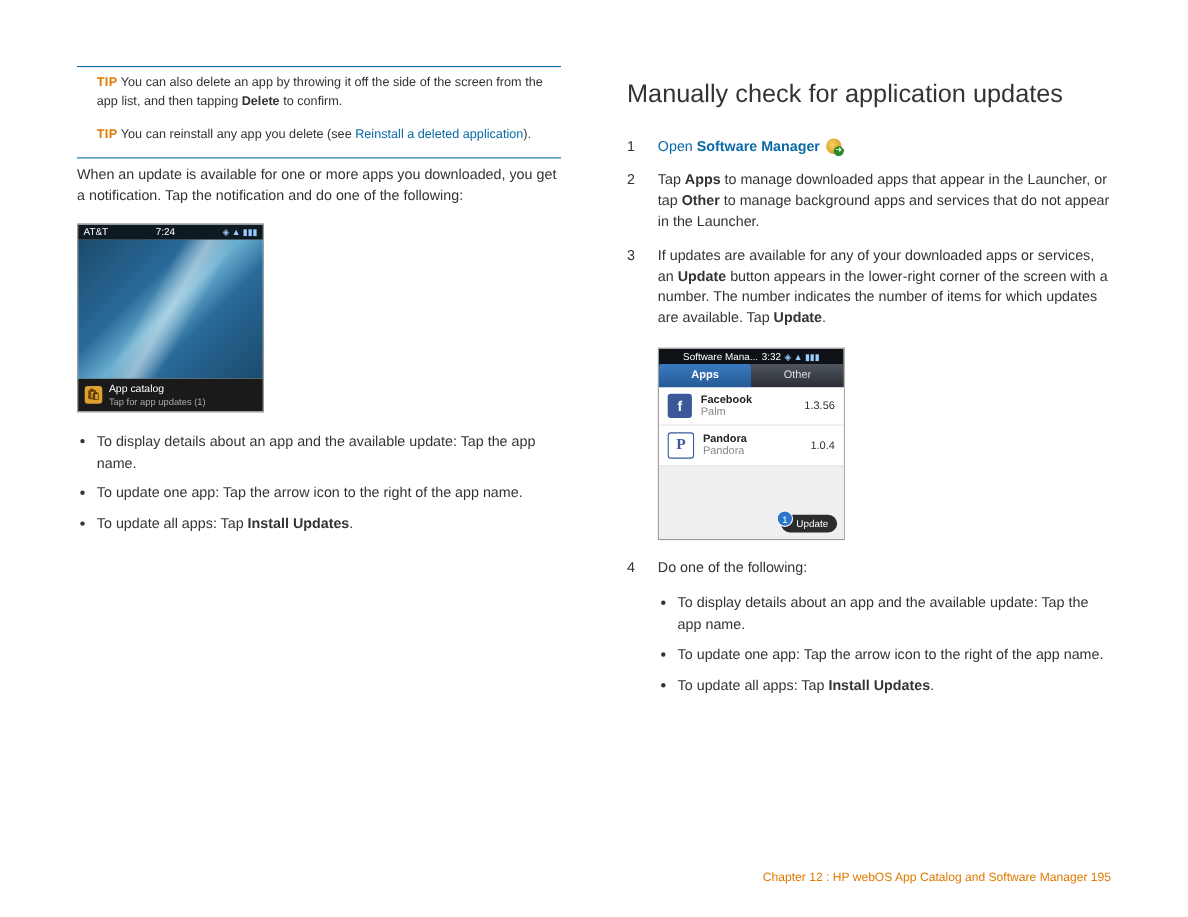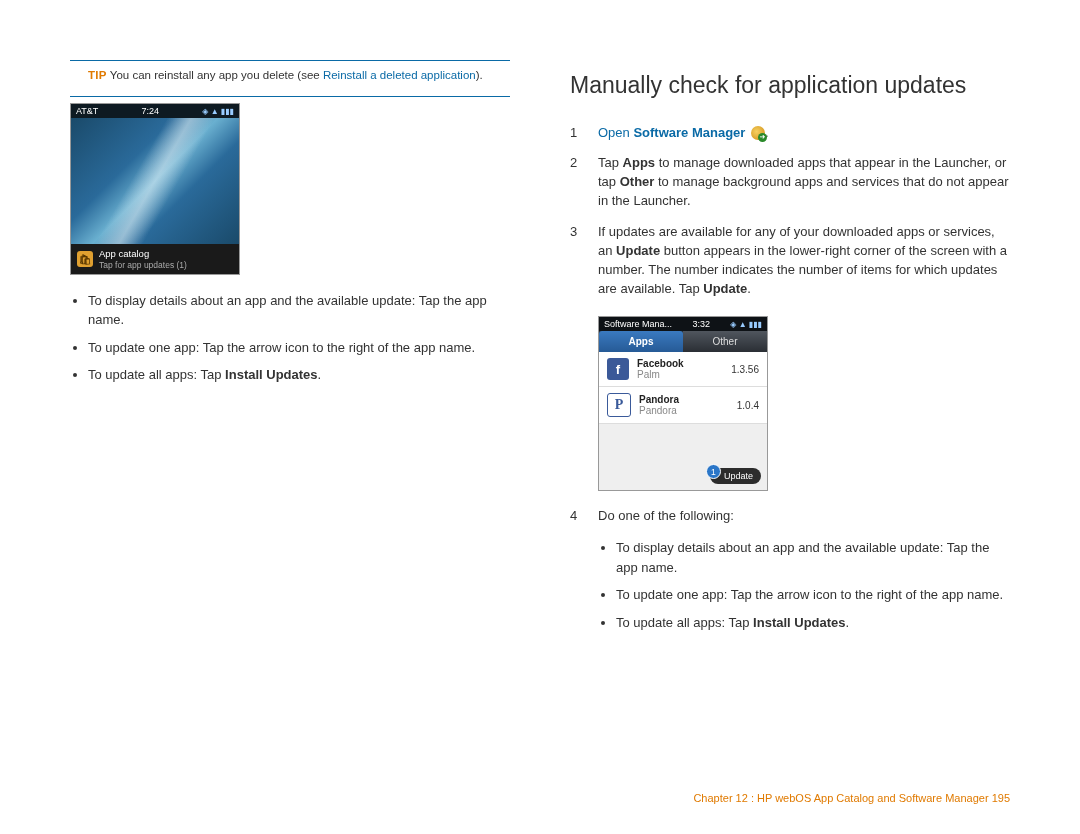--- a/index.html
+++ b/index.html
@@ -135,21 +135,21 @@
   .bag-icon {
     width:16px; height:16px; background:#e0a030; border-radius:3px;
     display:flex; align-items:center; justify-content:center; color:#5a3800; font-weight:bold; font-size:10px;
   }
   .ph1-notif-text { line-height:1.2; }
   .ph1-notif-title { font-size:9.5px; }
   .ph1-notif-sub { font-size:8.5px; color:#aaa; }
 
   
   .ph2-status {
-    background:#0e1216; color:#fff; display:flex; justify-content:space-between; padding:2px 5px; font-size:9px; align-items:center;
+    background:#0e1216; color:#fff; display:flex; justify-content:space-between; padding:2px 22px; font-size:9px; align-items:center;
   }
   .ph2-tabs {
     display:flex; background:#2a2e34;
   }
   .ph2-tab {
     flex:1; text-align:center; padding:5px 0; font-size:10px;
     color:#ddd; background:linear-gradient(#50565e,#2a2e34);
   }
   .ph2-tab.active {
     background: linear-gradient(#3a7ac0,#265a96);
@@ -204,25 +204,30 @@
 </style>
 </head>
 <body>
 
 <div class="page">
 
   <div class="col">
     <div class="rule"></div>
     <div class="tip-block">
       <span class="tip-label">TIP</span>
+      <span>You can also delete an app by throwing it off the side of the screen from the app list, and then tapping </span><b>Delete</b><span> to confirm.</span>
+    </div>
+    <div class="tip-block">
+      <span class="tip-label">TIP</span>
       <span>You can reinstall any app you delete (see </span><span class="link">Reinstall a deleted application</span><span>).</span>
     </div>
     <div class="rule"></div>
 
 
+    <p class="body-p">When an update is available for one or more apps you downloaded, you get a notification. Tap the notification and do one of the following:</p>
 
     <div class="phone">
       <div class="ph1-status">
         <span>AT&amp;T</span>
         <span>7:24</span>
         <span class="sig-icons">◈ ▲ ▮▮▮</span>
       </div>
       <div class="ph1-wall"></div>
       <div class="ph1-notif">
         <div class="bag-icon">🛍</div>

